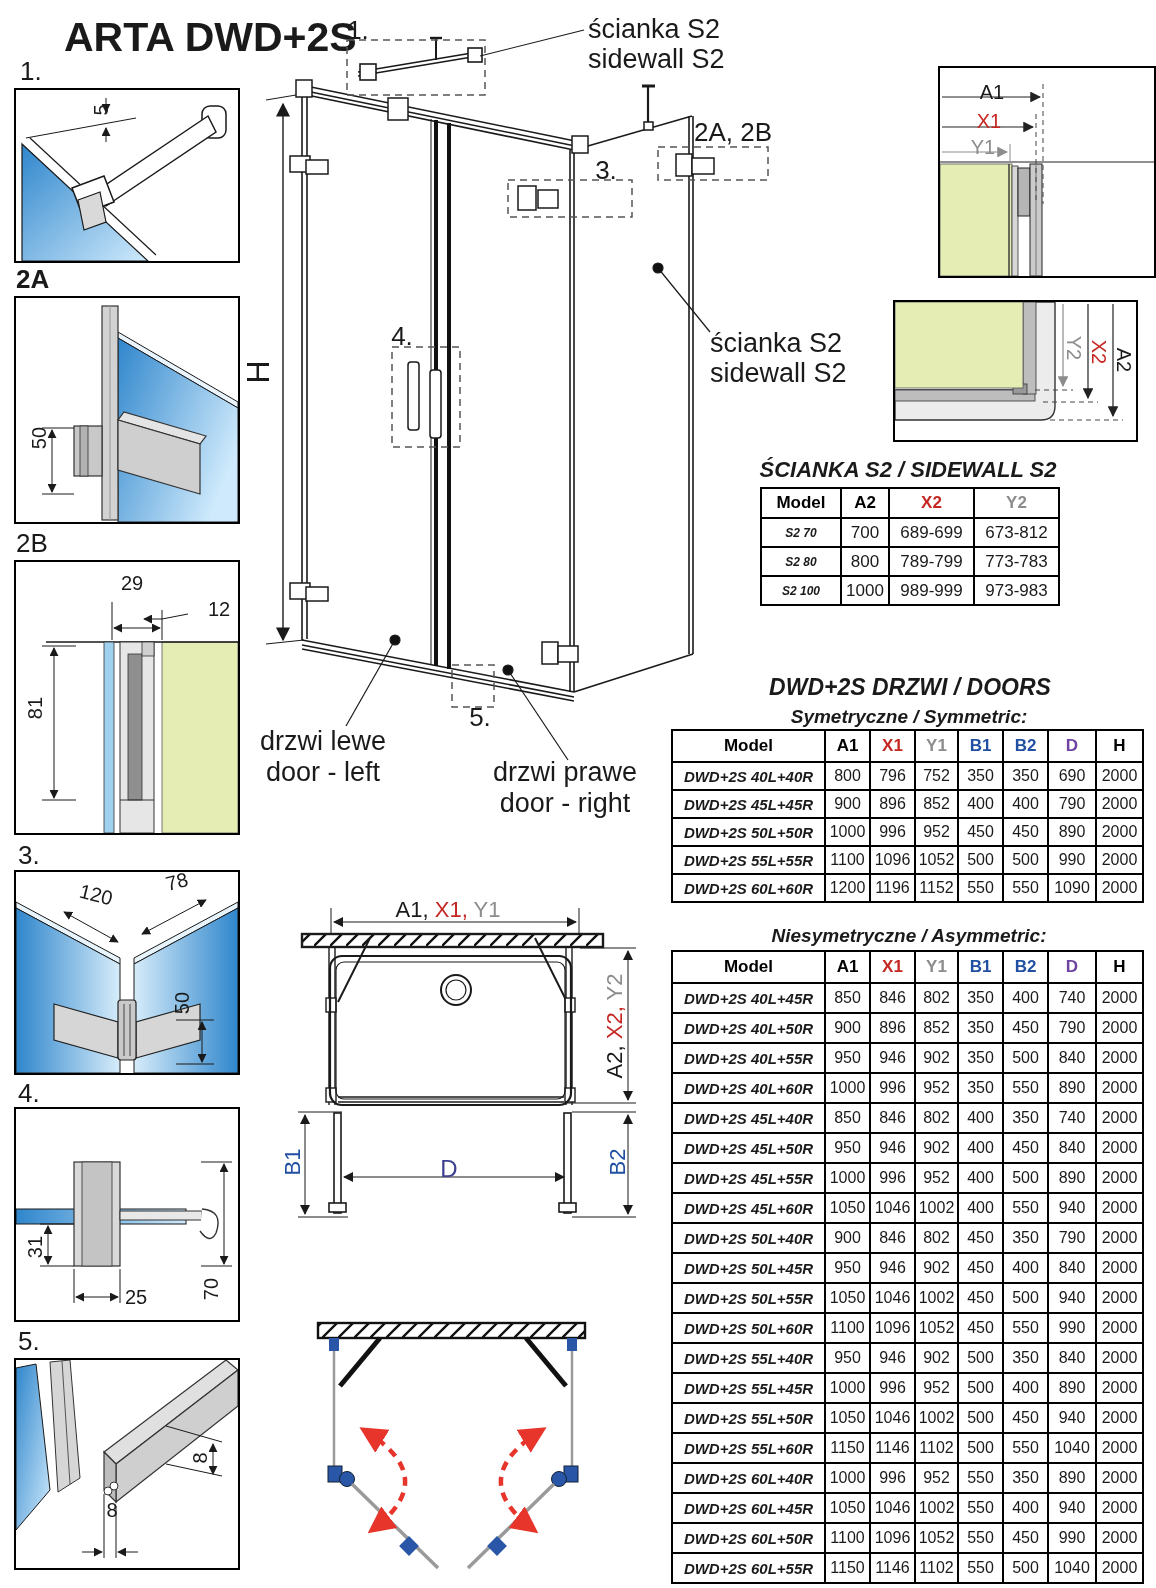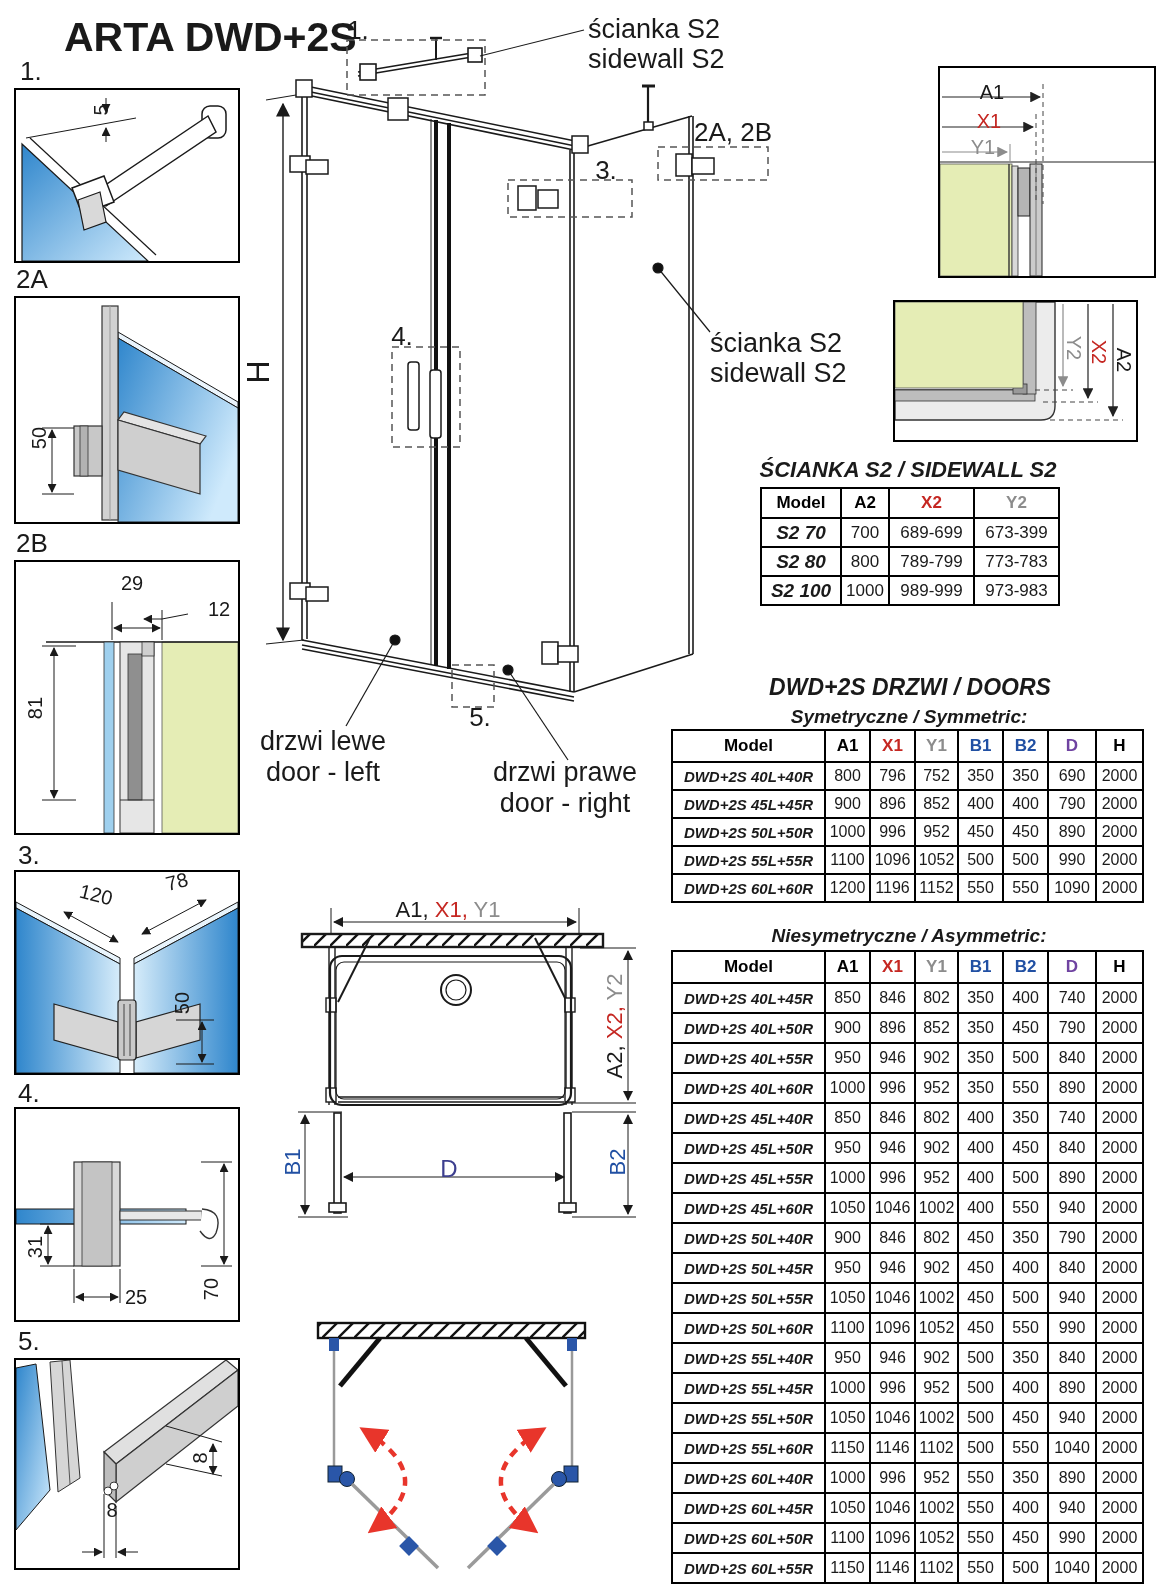--- a/index.html
+++ b/index.html
@@ -21,21 +21,21 @@
   .detail-box svg{position:absolute;left:0;top:0;}
   svg{display:block;}
   .tbl-title{font-weight:bold;font-style:italic;}
   table{position:absolute;border-collapse:collapse;table-layout:fixed;background:#fff;}
   th,td{border:2px solid #000;text-align:center;padding:0;white-space:nowrap;overflow:hidden;}
   th{font-weight:bold;font-size:17px;height:30px;}
   td{font-size:16px;height:26px;}
   td.model{font-weight:bold;font-style:italic;font-size:15px;}
   .sw-table th{height:28px;}
   .sw-table td{height:27px;font-size:17px;}
-  .sw-table td.model{font-size:19px;}
+  .sw-table td.model{font-size:12px;}
   .asym-table td{height:28px;}
 </style>
 </head>
 <body>
 
 <div id="page">
 
   <div class="lbl page-title" style="left:64px;top:14px;">ARTA DWD+2S</div>
 
   <div class="lbl det-lbl" style="left:20px;top:56px;">1.</div>
@@ -62,21 +62,21 @@
       </g>
       <g stroke="#1a1a1a" stroke-width="1">
         <line x1="10" y1="48" x2="120" y2="28"></line>
         <line x1="90" y1="8" x2="90" y2="22" marker-end="url(#m1b)"></line>
         <line x1="90" y1="52" x2="90" y2="38" marker-end="url(#m1b)"></line>
       </g>
     </svg>
   </div>
   <div class="rl dim" style="left:101px;top:110px;">5</div>
 
-  <div class="lbl det-lbl" style="left:16px;top:264px;">2A</div>
+  <div class="lbl det-lbl" style="left:16px;top:264px;font-weight:bold;">2A</div>
   <div class="detail-box" style="left:14px;top:296px;width:222px;height:224px;">
     <svg width="222" height="224" viewBox="0 0 222 224">
       <defs>
         <linearGradient id="g2" x1="0" y1="0" x2="1" y2="0.6">
           <stop offset="0" stop-color="#2f86cc"></stop>
             <stop offset="1" stop-color="#cfeafc"></stop>
         </linearGradient>
         <marker id="m2b" viewBox="0 0 10 10" refX="9" refY="5" markerWidth="9" markerHeight="9" orient="auto-start-reverse">
             <path d="M0,0 L10,5 L0,10 z" fill="#1a1a1a"></path>
           </marker>
@@ -555,21 +555,21 @@
           <th style="color: rgb(0, 0, 0);">A2</th>
           <th style="color: rgb(197, 39, 34);">X2</th>
           <th style="color: rgb(140, 140, 140);">Y2</th>
         </tr>
       </thead>
       <tbody>
         <tr>
           <td class="model">S2 70</td>
           <td>700</td>
           <td>689-699</td>
-          <td>673-399</td>
+          <td>673-812</td>
         </tr>
         <tr>
           <td class="model">S2 80</td>
           <td>800</td>
           <td>789-799</td>
           <td>773-783</td>
         </tr>
         <tr>
           <td class="model">S2 100</td>
           <td>1000</td>

